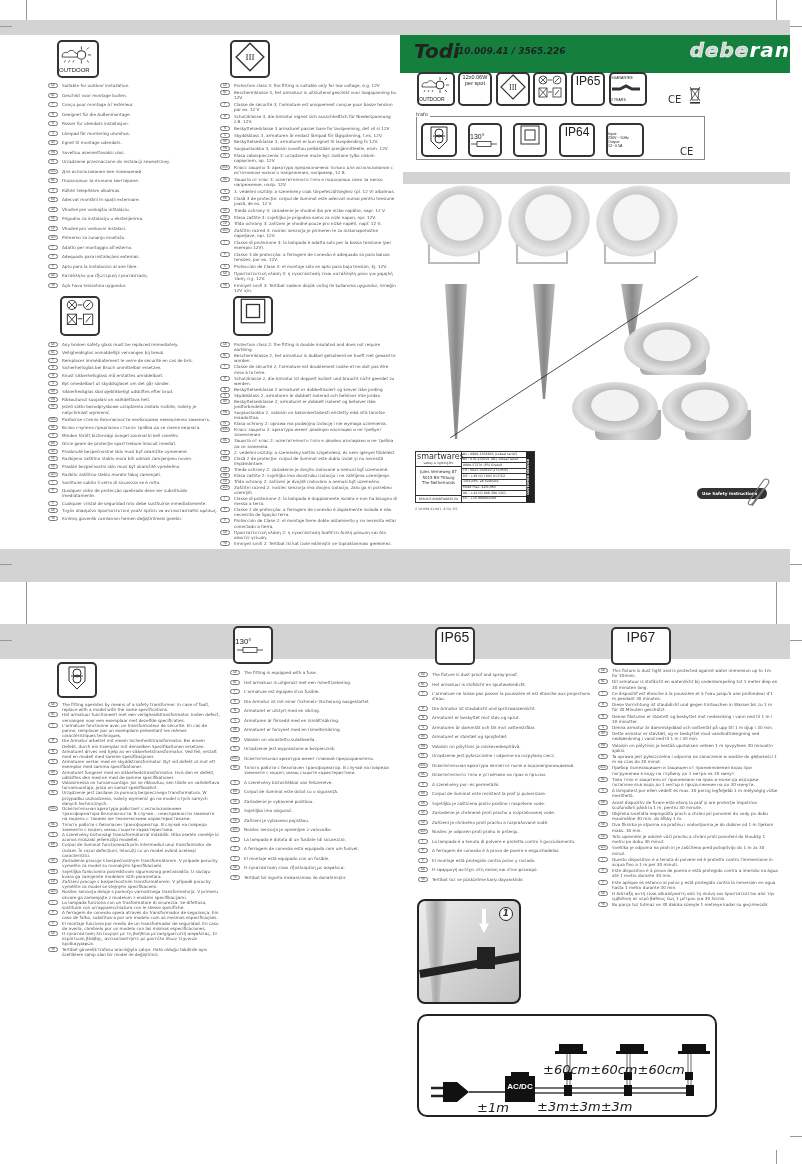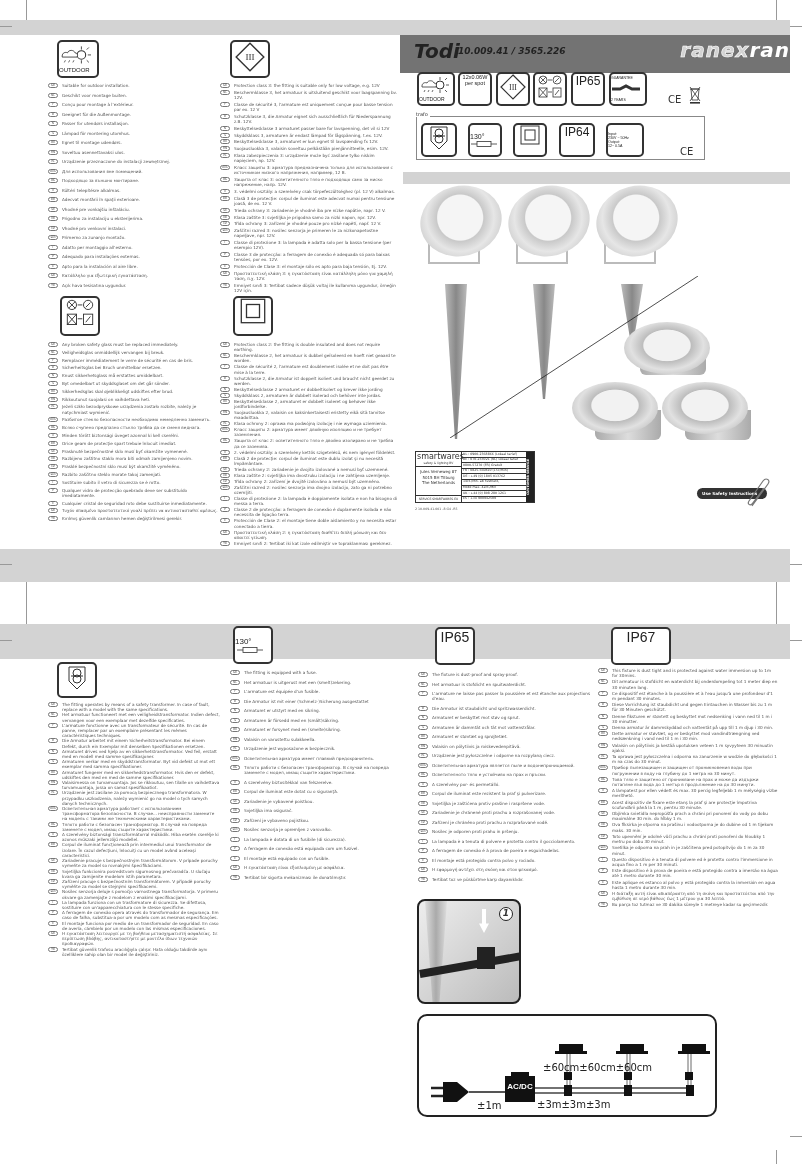--- a/index.html
+++ b/index.html
@@ -15,21 +15,21 @@
   .icon-box .lbl { font-family: "Liberation Sans", sans-serif; color: #222; }
 
   .lang-list { position: absolute; list-style: none; }
   .lang-list li { display: flex; align-items: flex-start; font-size: 4.2px; line-height: 5.2px; color: #555; }
   .lang-list.sp li { margin-bottom: 4.3px; }
   .lang-list.tight li { margin-bottom: 1.6px; }
   .code { flex: 0 0 auto; width: 10px; height: 5px; border: 0.6px solid #777; border-radius: 3px;
           font-size: 2.6px; line-height: 4px; text-align: center; margin-right: 4px; color: #444; }
   .txt { flex: 1 1 auto; }
 
-  .title-bar { position: absolute; left: 400px; top: 35px; width: 390px; height: 38px; background: #737373; padding-left: 12px; }
+  .title-bar { position: absolute; left: 400px; top: 35px; width: 390px; height: 38px; background: #15803d; padding-left: 12px; }
   .product-name { position: absolute; left: 14px; top: 4px; font-family: "DejaVu Sans", sans-serif;
                   font-weight: bold; font-style: italic; font-size: 20px; color: #222; }
   .product-code { position: absolute; left: 58px; top: 11px; font-style: italic; font-weight: bold;
                   font-size: 9px; color: #222; }
   .brand { position: absolute; right: 0; top: 3px; font-family: "DejaVu Sans", sans-serif; font-style: italic;
            font-weight: bold; font-size: 20px; color: #d3d3d3; -webkit-text-stroke: 0.6px #fff; letter-spacing: 1px; }
   .brand b { color: #fff; -webkit-text-stroke: 0; }
 
   .lamp { position: absolute; border-radius: 50%;
           background: radial-gradient(circle at 50% 45%, #f5f5f5 0 40%, #c9c9c9 42%, #e6e6e6 60%, #b5b5b5 100%); }
@@ -46,21 +46,21 @@
   .service-right { flex: 1; display: flex; flex-direction: column; }
   .service-right div { border-bottom: 0.5px solid #333; padding: 0.5px 1px; line-height: 3.6px; }
   .service-vert { width: 8px; background: #222; color: #fff; writing-mode: vertical-rl; transform: rotate(180deg);
                   font-size: 3.2px; text-align: center; font-weight: bold; }
 
   .safety-pill { position: absolute; left: 697px; top: 488px; width: 70px; height: 11px; background: #333;
                  border-radius: 6px; color: #fff; font-size: 4.2px; font-weight: bold; line-height: 11px; padding-left: 5px; }
 
   .wiring { position: absolute; left: 417px; top: 1014px; width: 300px; height: 103px; border: 2px solid #222;
             border-radius: 10px; background: #fff; }
-  .wlabel { position: absolute; font-size: 10px; color: #222; }
+  .wlabel { position: absolute; font-size: 13px; color: #222; font-style: italic; }
   .acdc { position: absolute; background: #111; color: #fff; font-weight: bold; font-size: 8px; text-align: center;
           line-height: 22px; font-family: "Liberation Sans", sans-serif; }
 </style>
 </head>
 <body>
 
 <div class="crop-v" style="left:26px;top:0;height:20px"></div>
 <div class="crop-v" style="left:776px;top:0;height:20px"></div>
 <div class="band" style="left:0;top:20px;width:790px;height:15px"></div>
 <div class="crop-h" style="left:0;top:26px;width:12px"></div>
@@ -73,21 +73,21 @@
 <div class="crop-h" style="left:0;top:564px;width:12px"></div>
 <div class="crop-h" style="left:790px;top:564px;width:12px"></div>
 <div class="crop-h" style="left:0;top:640px;width:12px"></div>
 <div class="crop-h" style="left:790px;top:640px;width:12px"></div>
 <div class="crop-h" style="left:790px;top:1136px;width:12px"></div>
 <div class="crop-v" style="left:776px;top:1150px;height:14px"></div>
 
 <div class="title-bar">
   <span class="product-name">Todi</span>
   <span class="product-code">10.009.41 / 3565.226</span>
-  <span class="brand"><span>ranex</span><b>ran</b></span>
+  <span class="brand"><span>debe</span><b>ran</b></span>
 </div>
 
 <div class="icon-box" style="left:417px;top:72px;width:38px;height:34px;flex-direction:column">
   <svg width="30" height="20" viewBox="0 0 30 20">
       <circle cx="21" cy="9" r="4" fill="none" stroke="#333" stroke-width="1"></circle>
       <path d="M21 1v3M27 9h3M21 14v3M26 4l2-2M26 14l2 2" stroke="#333" stroke-width="0.8"></path>
       <path d="M3 10c0-3 3-4 5-3 1-3 6-3 7 0 2 0 3 2 2 4H3z" fill="#fff" stroke="#333" stroke-width="0.8"></path>
       <path d="M6 14l-1 2M10 14l-1 2M14 14l-1 2" stroke="#333" stroke-width="0.7"></path>
     </svg>
   <span class="lbl" style="font-size:5px">OUTDOOR</span>

